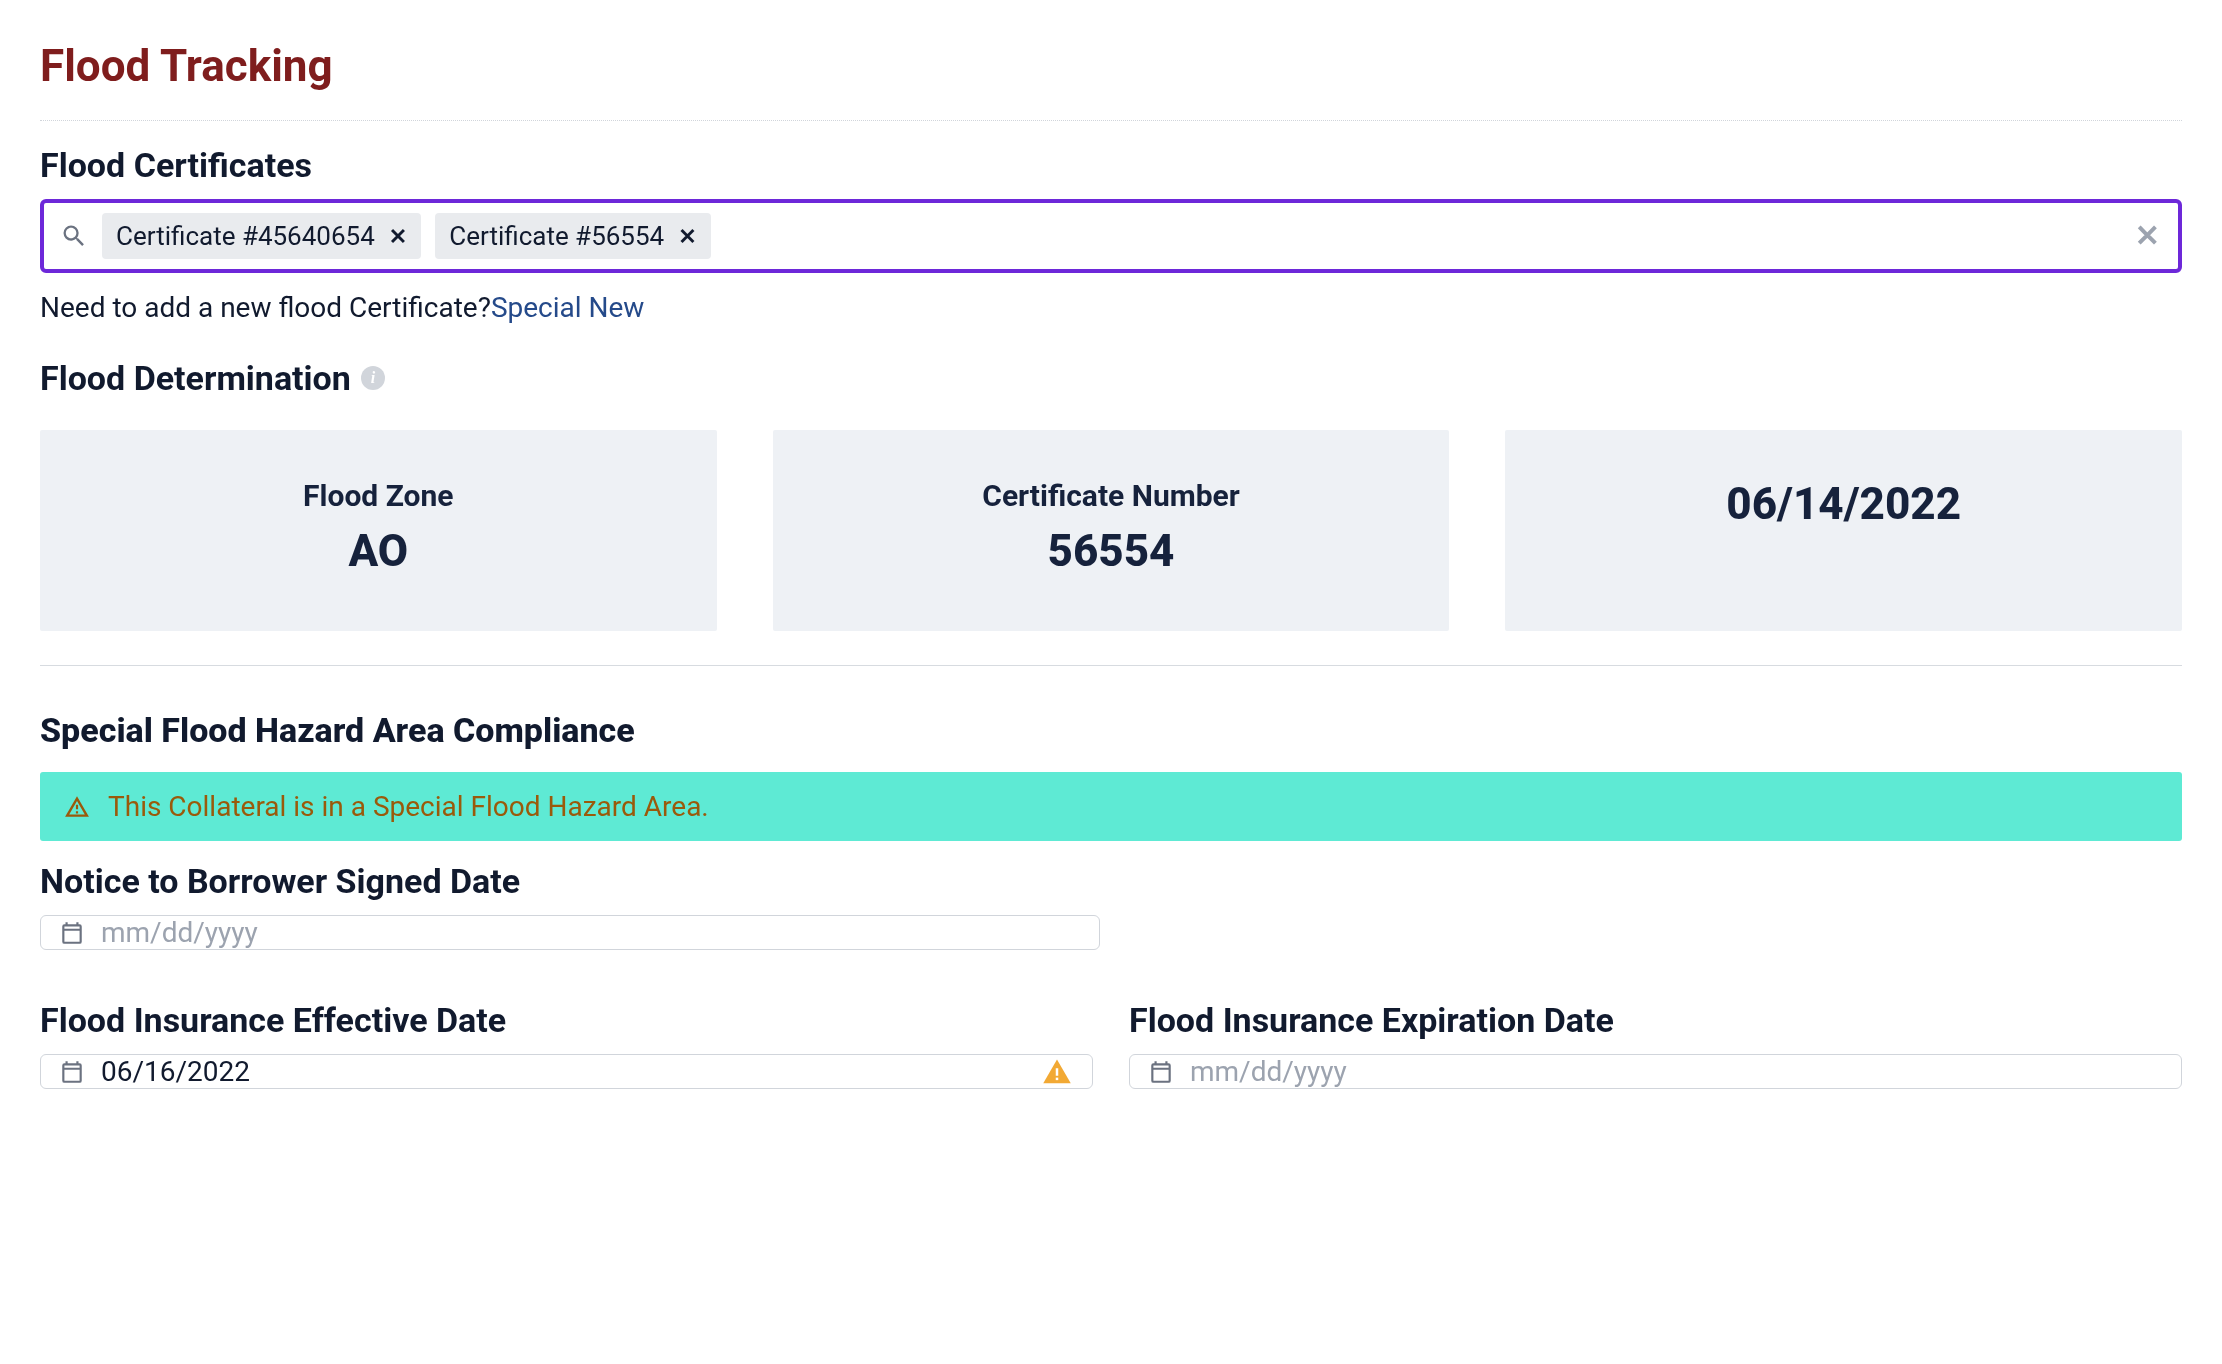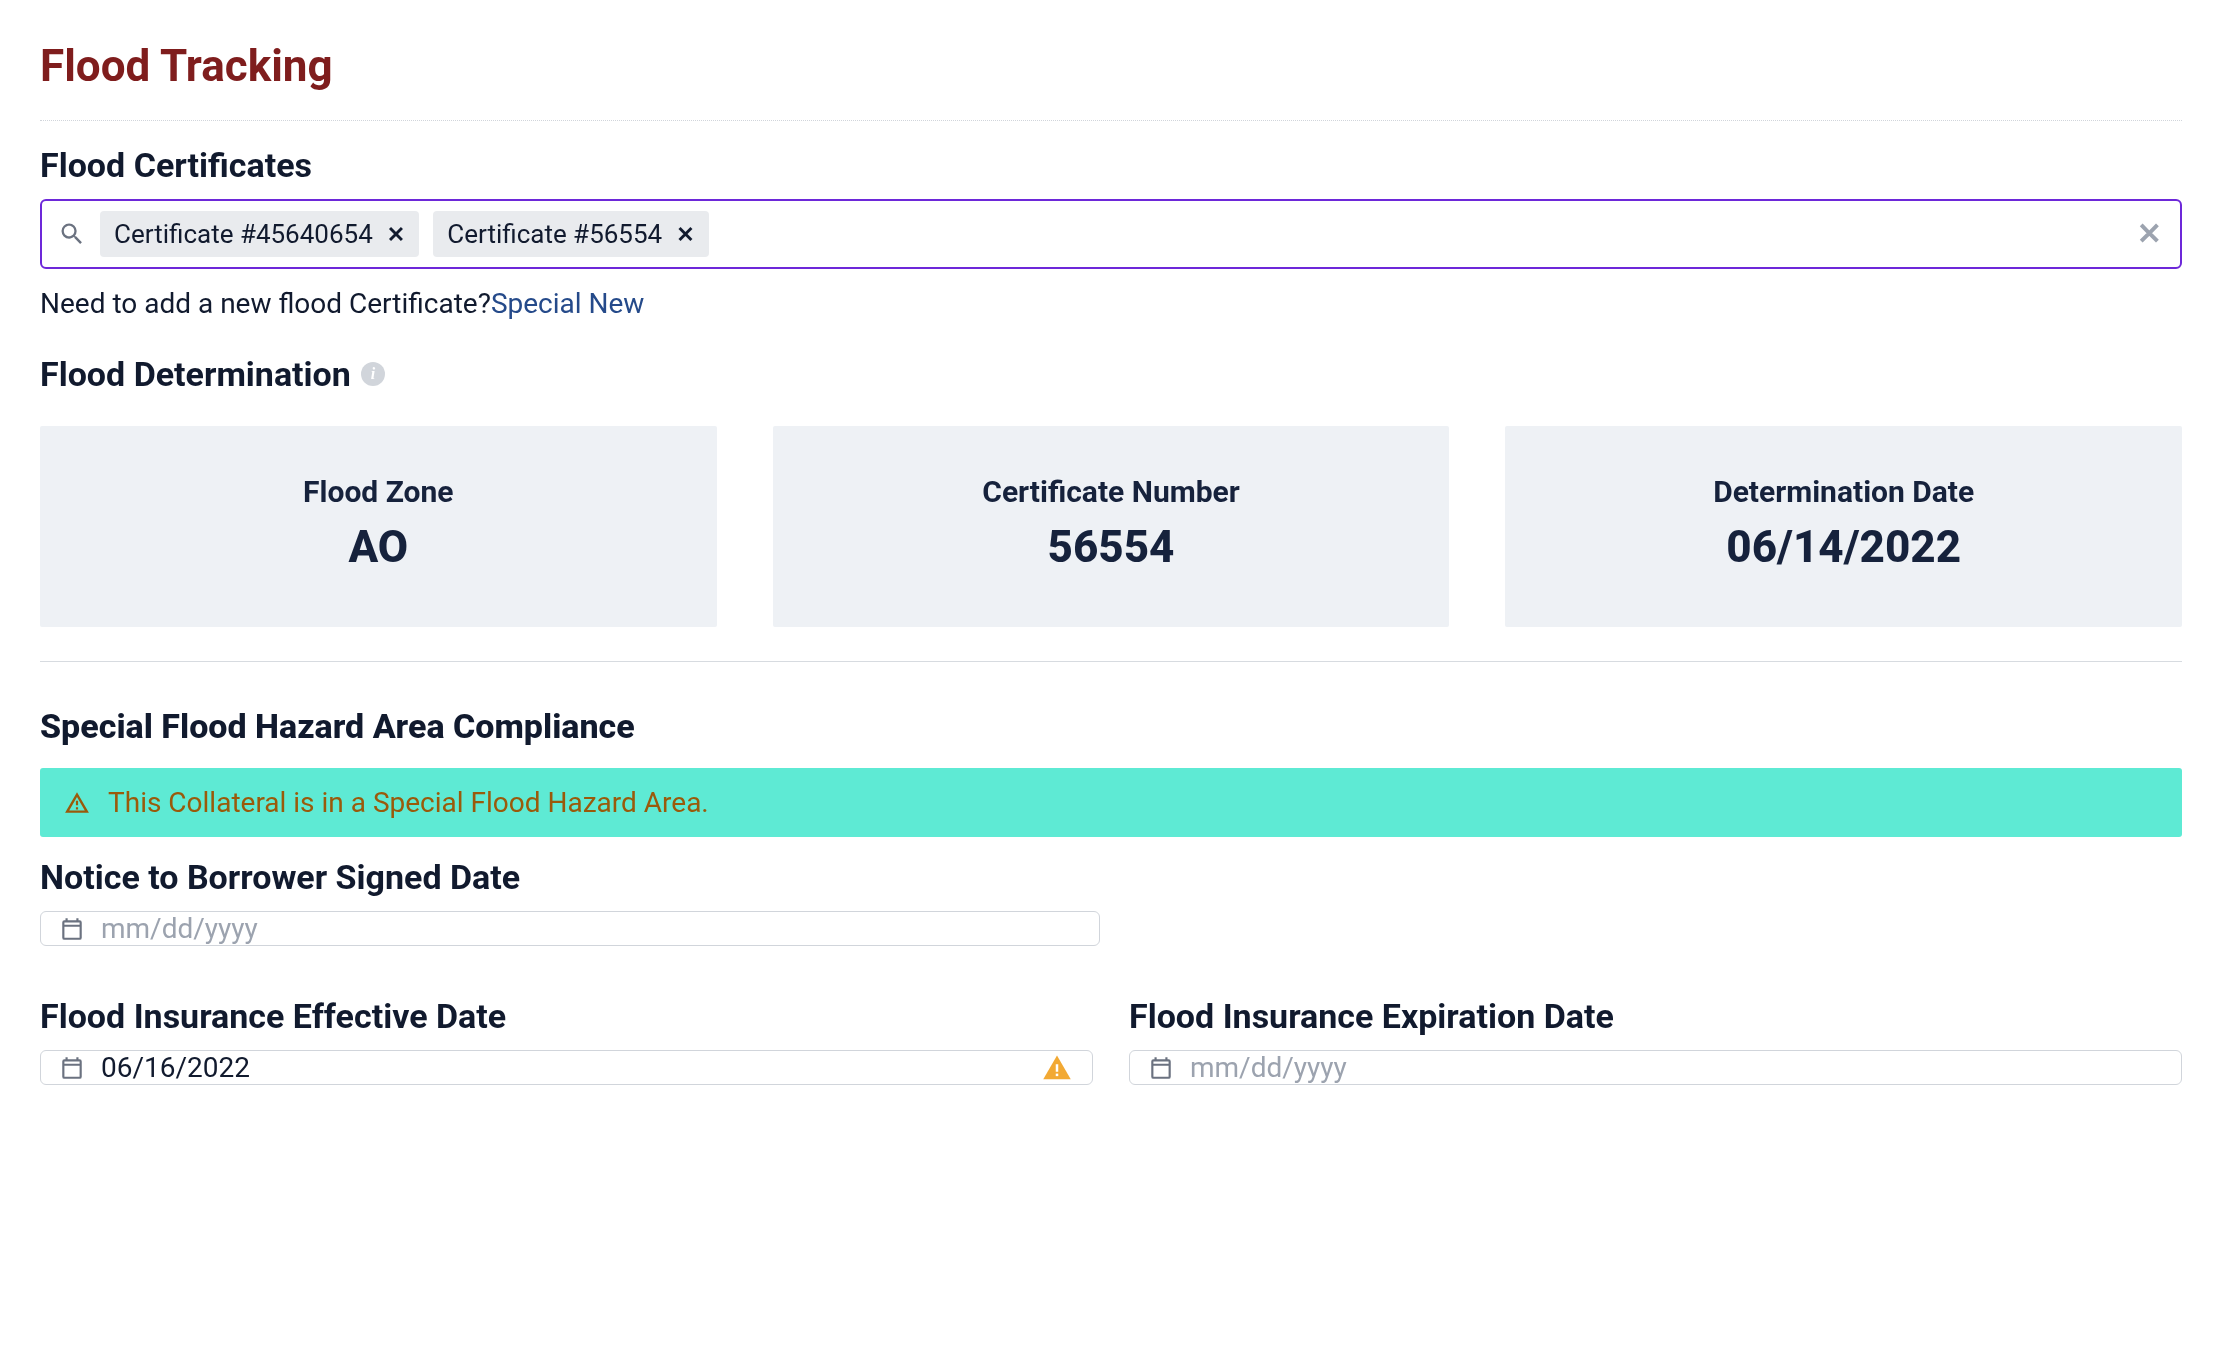--- a/index.html
+++ b/index.html
@@ -24,21 +24,21 @@
   .field-label {
     font-size: 34px;
     font-weight: 700;
     color: #111a2e;
     margin-bottom: 14px;
   }
   .multiselect {
     display: flex;
     align-items: center;
     gap: 14px;
-    border: 2px solid #6d28d9;
+    border: 4px solid #6d28d9;
     border-radius: 6px;
     padding: 10px 16px;
     margin-bottom: 18px;
     position: relative;
   }
   .search-icon {
     width: 28px;
     height: 28px;
     fill: #6b7280;
     flex-shrink: 0;
@@ -230,21 +230,20 @@
 <div class="cards-row">
   <div class="card">
     <div class="card-label">Flood Zone</div>
     <div class="card-value">AO</div>
   </div>
   <div class="card">
     <div class="card-label">Certificate Number</div>
     <div class="card-value">56554</div>
   </div>
   <div class="card">
-    <div class="card-label">Determination Date</div>
     <div class="card-value">06/14/2022</div>
   </div>
 </div>
 
 <hr class="hr-solid">
 
 <h2 class="section-heading">Special Flood Hazard Area Compliance</h2>
 
 <div class="alert">
   <svg class="alert-icon" viewBox="0 0 24 24">

